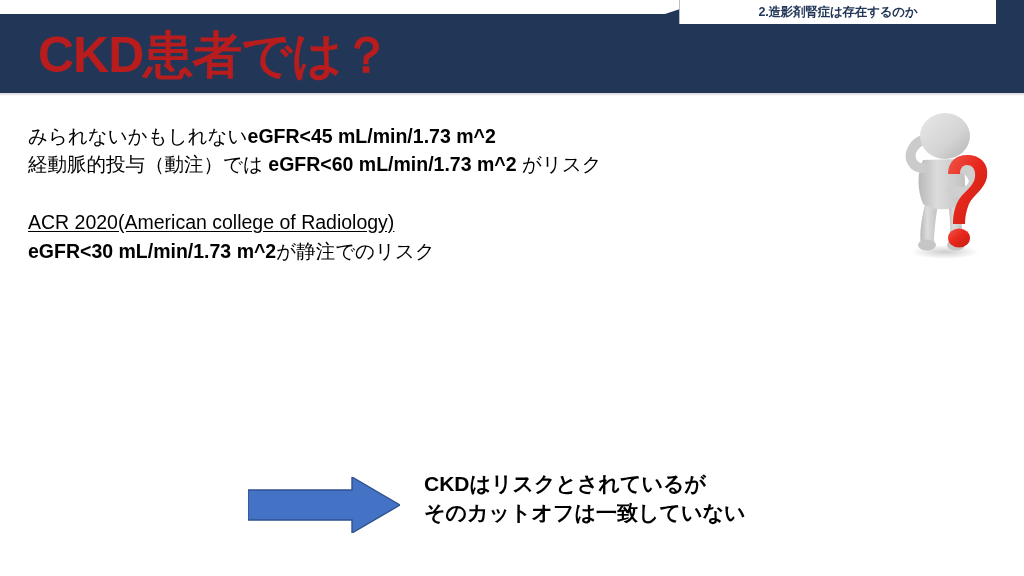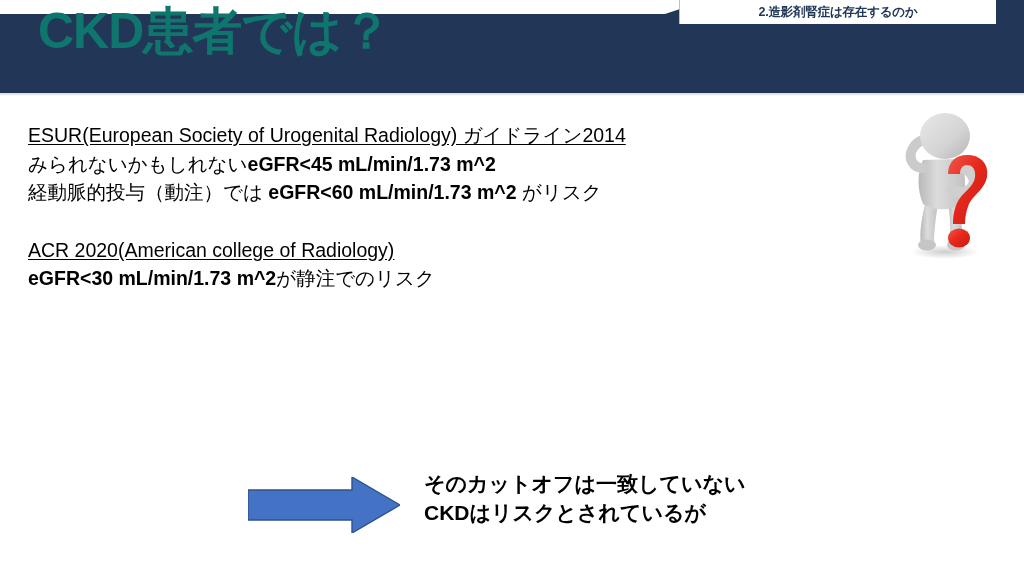--- a/index.html
+++ b/index.html
@@ -52,24 +52,24 @@
   .section-tab-label {
     font-size: 12.5px;
     font-weight: bold;
     color: #223757;
     letter-spacing: -0.2px;
     white-space: nowrap;
   }
   .slide-title {
     position: absolute;
     left: 38px;
-    top: 0;
+    top: 24px;
     font-size: 50px;
     font-weight: bold;
-    color: #0f766e;
+    color: #b91c1c;
     letter-spacing: -1px;
     white-space: nowrap;
     line-height: 1.25;
   }
   .banner-shadow {
     position: absolute;
     left: 0;
     top: 93px;
     width: 1024px;
     height: 3px;
@@ -146,21 +146,20 @@
 
   <div class="section-tab">
     <span class="section-tab-label">2.造影剤腎症は存在するのか</span>
   </div>
 
   <div class="slide-title">CKD患者では？</div>
 
   <div class="body-copy">
 
     <div class="block">
-      <div class="block-heading">ESUR(European Society of Urogenital Radiology) ガイドライン2014</div>
       <div class="block-line">
         <span>みられないかもしれない</span><span class="b">eGFR&lt;45 mL/min/1.73 m^2</span><span></span>
       </div>
       <div class="block-line">
         <span>経動脈的投与（動注）では </span><span class="b">eGFR&lt;60 mL/min/1.73 m^2</span><span> がリスク</span>
       </div>
     </div>
 
     <div class="block">
       <div class="block-heading">ACR 2020(American college of Radiology)</div>
@@ -170,22 +169,22 @@
     </div>
 
 
   </div>
 
   <svg class="arrow" viewBox="0 0 152 56">
     <polygon points="0,13 104,13 104,0 152,28 104,56 104,43 0,43" fill="#4472C4" stroke="#2F528F" stroke-width="1.4" stroke-linejoin="miter"></polygon>
   </svg>
 
   <div class="conclusion-text">
+    <div>CKDはリスクとされているが</div>
     <div>そのカットオフは一致していない</div>
-    <div>CKDはリスクとされているが</div>
   </div>
 
   <svg class="figure" viewBox="0 0 118 158">
     <defs>
       <linearGradient id="gBody" x1="0" y1="0" x2="1" y2="0">
         <stop offset="0%" stop-color="#b9b9b9"></stop>
         <stop offset="40%" stop-color="#dcdcdc"></stop>
         <stop offset="100%" stop-color="#c2c2c2"></stop>
       </linearGradient>
       <linearGradient id="gHead" x1="0" y1="0" x2="1" y2="1">

